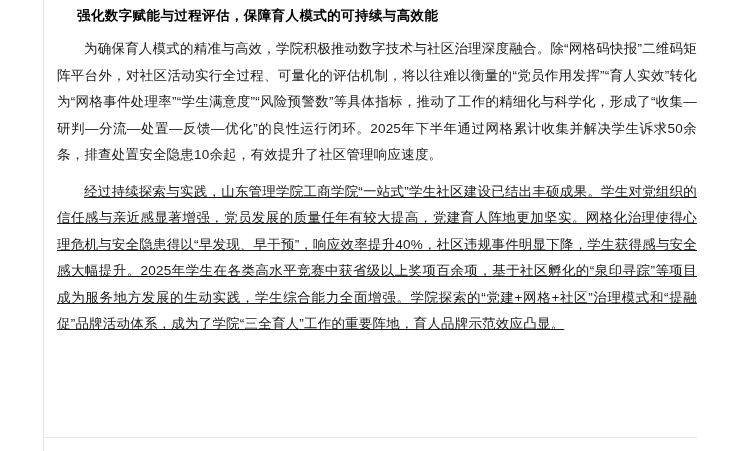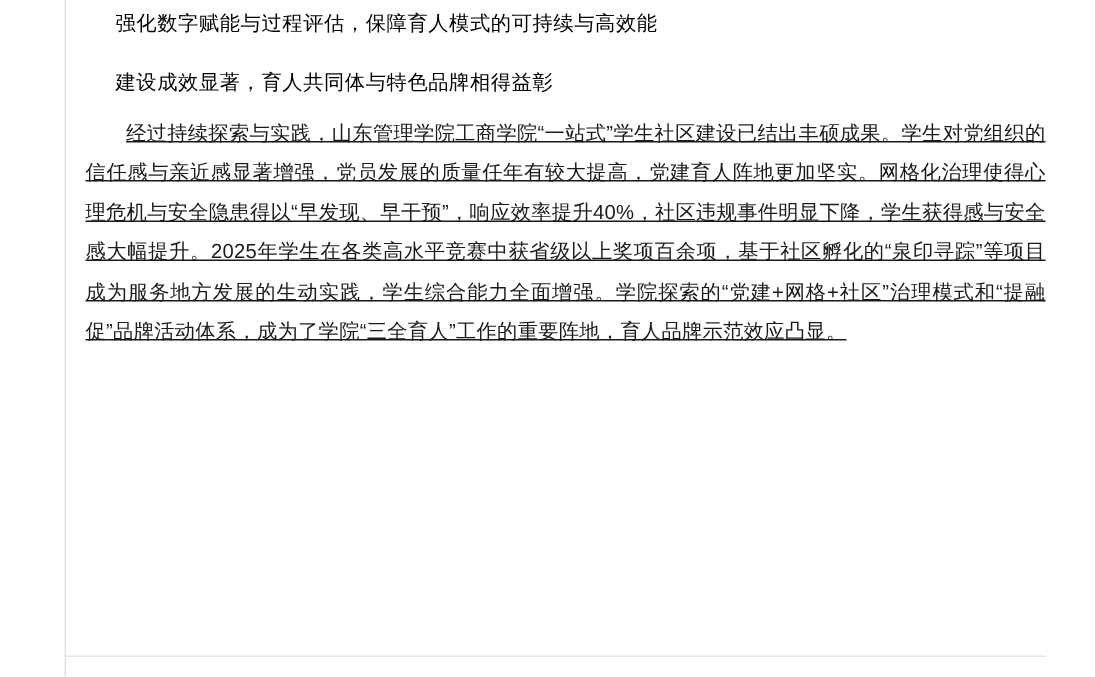--- a/index.html
+++ b/index.html
@@ -33,21 +33,21 @@
     background: #e3e3e3;
   }
   .content {
     position: absolute;
     left: 57px;
     top: 0;
     width: 640px;
   }
   .heading {
     font-size: 13.5px;
-    font-weight: normal;
+    font-weight: bold;
     color: #000000;
     letter-spacing: 0.4px;
     line-height: 1.5;
   }
   .heading.h-one {
     margin-top: 6px;
     padding-left: 20px;
   }
   .heading.h-two {
     margin-top: 19px;
@@ -80,22 +80,22 @@
 <body>
 
 <div class="page">
 
   <div class="left-rule"></div>
 
   <div class="content">
 
     <div class="heading h-one">强化数字赋能与过程评估，保障育人模式的可持续与高效能</div>
 
+    <div class="para p-one">为确保育人模式的精准与高效，学院积极推动数字技术与社区治理深度融合。除“网格码快报”二维码矩阵平台外，对社区活动实行全过程、可量化的评估机制，将以往难以衡量的“党员作用发挥”“育人实效”转化为“网格事件处理率”“学生满意度”“风险预警数”等具体指标，推动了工作的精细化与科学化，形成了“收集—研判—分流—处置—反馈—优化”的良性运行闭环。2025年下半年通过网格累计收集并解决学生诉求50余条，排查处置安全隐患10余起，有效提升了社区管理响应速度。</div>
 
-    <div class="heading h-two">建设成效显著，育人共同体与特色品牌相得益彰</div>
 
     <div class="para p-two">经过持续探索与实践，山东管理学院工商学院“一站式”学生社区建设已结出丰硕成果。学生对党组织的信任感与亲近感显著增强，党员发展的质量任年有较大提高，党建育人阵地更加坚实。网格化治理使得心理危机与安全隐患得以“早发现、早干预”，响应效率提升40%，社区违规事件明显下降，学生获得感与安全感大幅提升。2025年学生在各类高水平竞赛中获省级以上奖项百余项，基于社区孵化的“泉印寻踪”等项目成为服务地方发展的生动实践，学生综合能力全面增强。学院探索的“党建+网格+社区”治理模式和“提融促”品牌活动体系，成为了学院“三全育人”工作的重要阵地，育人品牌示范效应凸显。</div>
 
   </div>
 
   <div class="footer-rule"></div>
 
 </div>
 
 </body></html>

